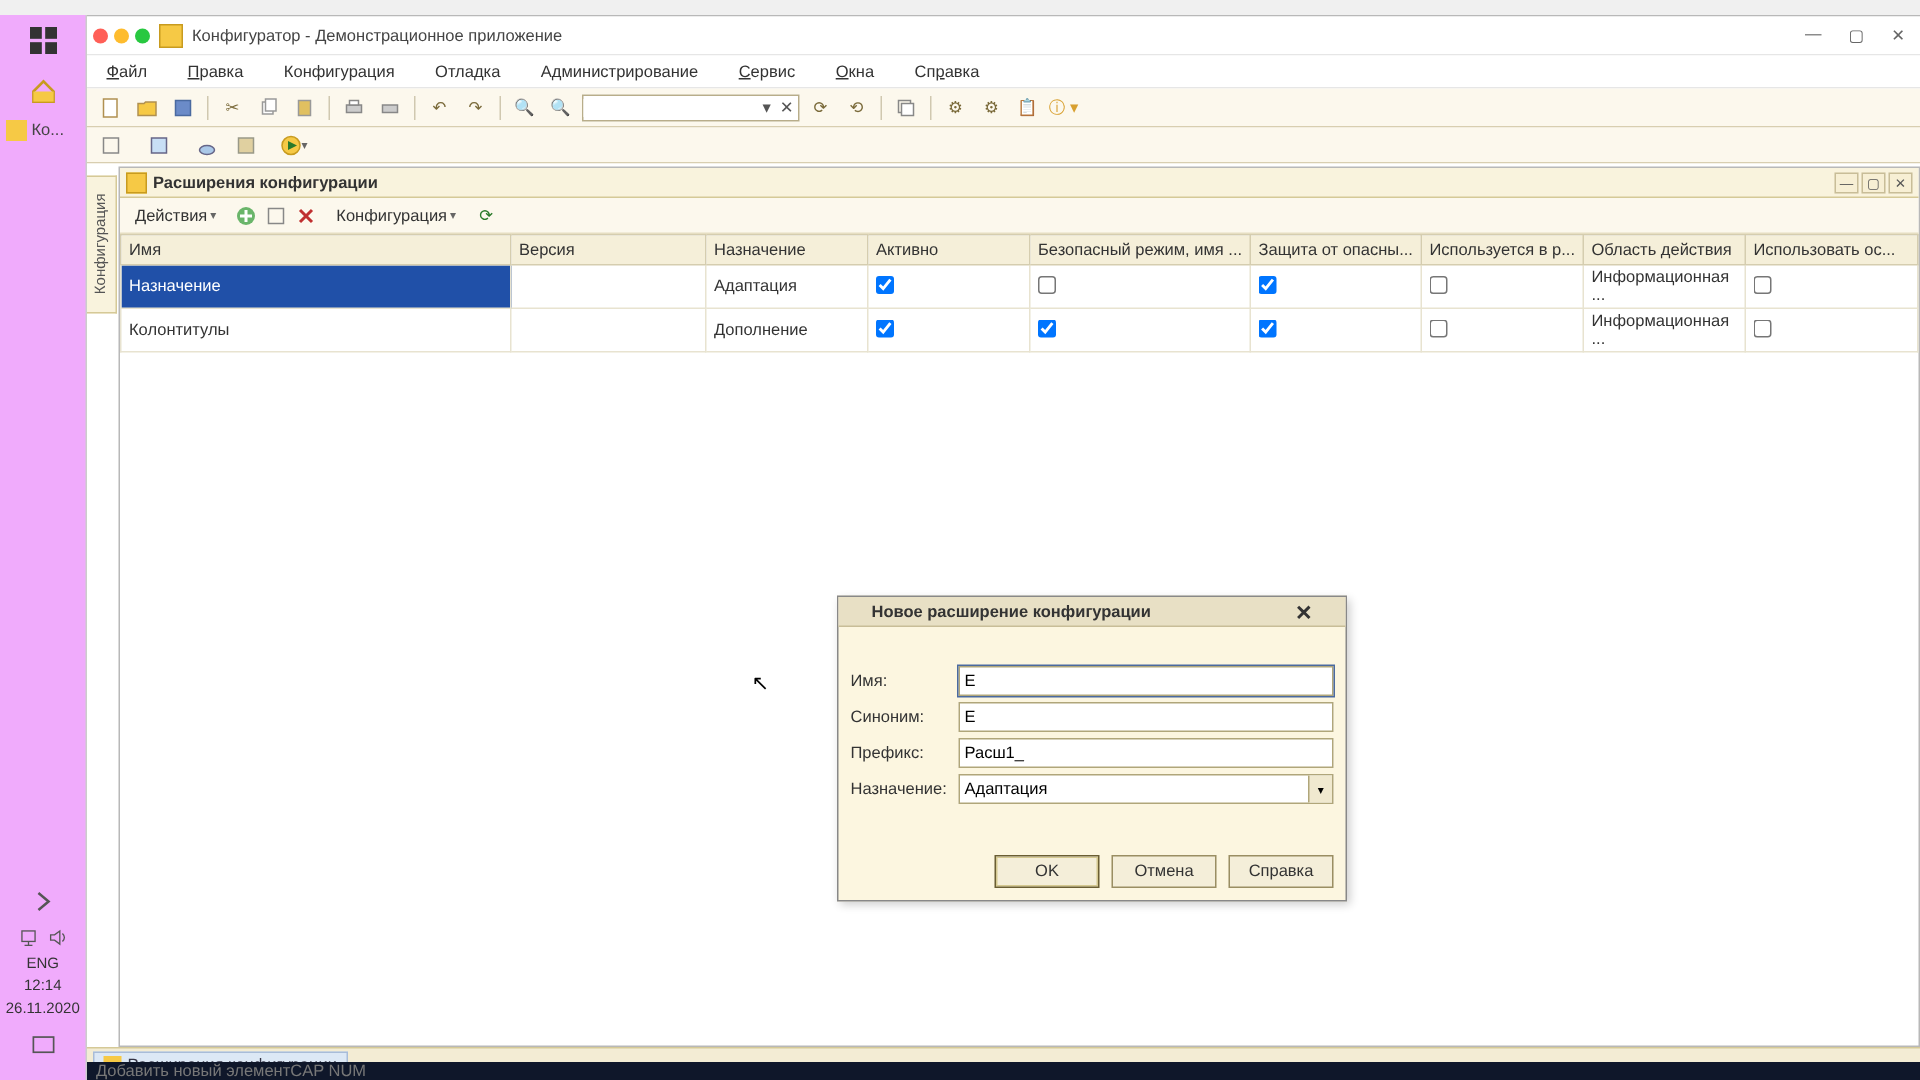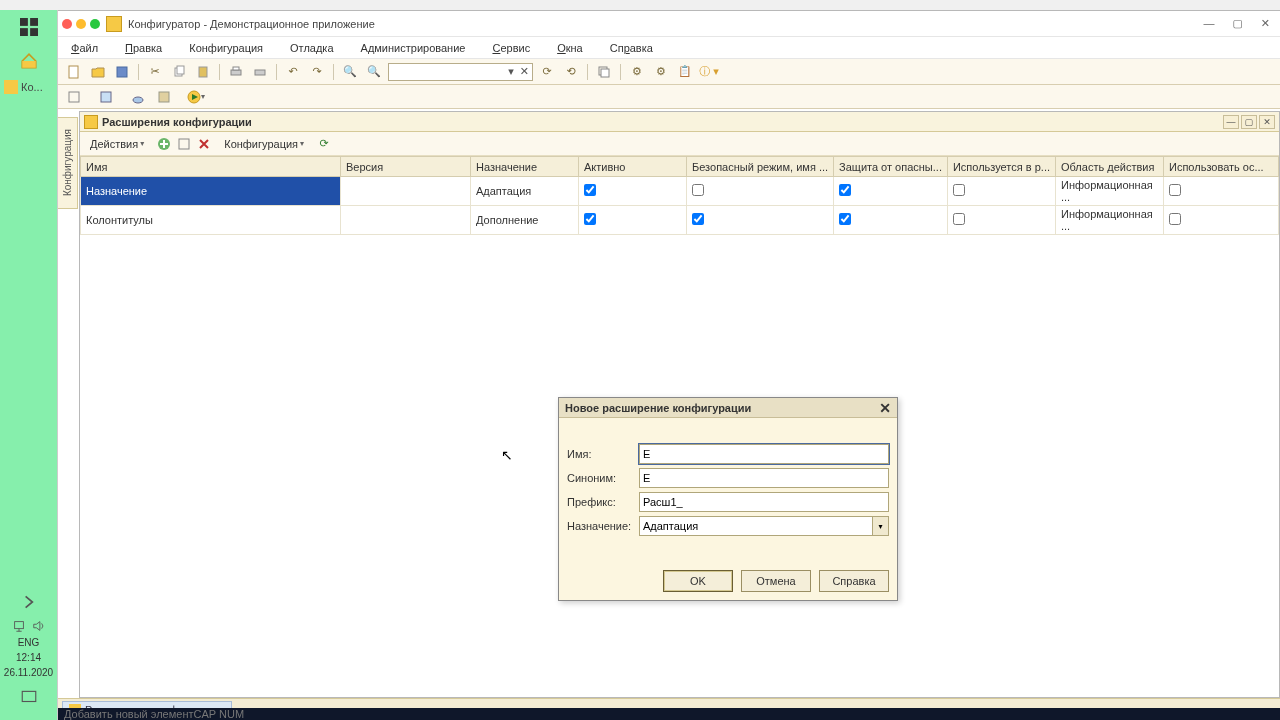--- a/index.html
+++ b/index.html
@@ -2,21 +2,21 @@
 <html><head>
 <meta charset="utf-8">
 <style>
 * { box-sizing: border-box; margin: 0; padding: 0; font-family: Arial, sans-serif; font-size: 11px; }
 body { width: 1280px; height: 720px; background: #f0f0f0; overflow: hidden; position: relative; }
 
 
 .browser-bar { height: 10px; background: #f0f0f0; border-bottom: 1px solid #ddd; display:flex; justify-content:center; align-items:center; color:#555; font-size:9px;margin-top:36px; }
 
 
-.taskbar { position: absolute; left: 0; top: 10px; width: 58px; height: calc(100% - 10px); background: #86efac; border-right: 1px solid #ccc; display:flex; flex-direction:column; justify-content:space-between; }
+.taskbar { position: absolute; left: 0; top: 10px; width: 58px; height: calc(100% - 10px); background: #f0abfc; border-right: 1px solid #ccc; display:flex; flex-direction:column; justify-content:space-between; }
 .taskbar-top, .taskbar-bottom { display:flex; flex-direction:column; align-items:center; }
 .taskbar-icon { width: 44px; height: 34px; display:flex; align-items:center; justify-content:center; margin:0; color:#333; }
 .taskbar-icon svg { width: 18px; height:18px; }
 .taskbar-bottom { padding-bottom: 6px; }
 .tb-text { font-size: 10px; color:#333; text-align:center; margin: 2px 0; }
 .taskbar-ko { font-size:11px; color:#444; display:flex; align-items:center; width:100%; padding:2px 4px; }
 .taskbar-ko .sq { width:14px; height:14px; background:#f6c945; margin-right:3px; display:inline-block; }
 
 
 .app { position: absolute; left: 58px; top: 10px; right: 0; bottom: 0; background: #fff; border-top: 1px solid #b8b8b8; }
@@ -65,21 +65,21 @@
 
 .grid { width:100%; border-collapse:collapse; }
 .grid th { background:#f5efd9; border:1px solid #d5cdaf; text-align:left; padding:3px 5px; font-weight:normal; color:#333; height:20px; white-space:nowrap; overflow:hidden; }
 .grid td { border:1px solid #e8e3d0; padding:2px 5px; height:19px; color:#333; }
 .grid tr.sel td.first { background:#2050a8; color:#fff; }
 .grid td.first { background:#fff; }
 .grid input[type=checkbox] { width:12px; height:12px; }
 
 
 .dialog { position:absolute; left:500px; top:288px; width:340px; background:#fcf6e0; border:1px solid #888; box-shadow:2px 2px 6px rgba(0,0,0,0.2); }
-.dlg-title { height:20px; background:#e8e0c5; border-bottom:1px solid #c8bd98; display:flex; align-items:center; padding:0 6px; font-weight:bold; color:#333; }
+.dlg-title { height:20px; background:#e8e0c5; border-bottom:1px solid #c8bd98; display:flex; align-items:center; padding:0 22px; font-weight:bold; color:#333; }
 .dlg-close { margin-left:auto; font-size:14px; color:#333; cursor:default; }
 .dlg-body { padding:22px 8px; }
 .dlg-row { display:flex; align-items:center; margin:4px 0; }
 .dlg-row label { width:72px; color:#333; }
 .dlg-row input, .dlg-row .select { flex:1; height:20px; border:1px solid #b0a67a; background:#fff; padding:0 3px; font-size:11px; }
 .dlg-row .select { display:flex; align-items:center; justify-content:space-between; }
 .dlg-row .select .arr { background:#f0e9cf; border-left:1px solid #b0a67a; width:16px; height:18px; display:flex; align-items:center; justify-content:center; font-size:8px; margin-right:-3px; }
 .dlg-btns { display:flex; justify-content:flex-end; gap:8px; padding:8px; }
 .dlg-btns button { width:70px; height:22px; background:#f4eed9; border:1px solid #9a8e63; color:#333; cursor:default; }
 .dlg-btns button.primary { border:1px solid #6a5e33; box-shadow:inset 0 0 0 1px #d4c890; }

